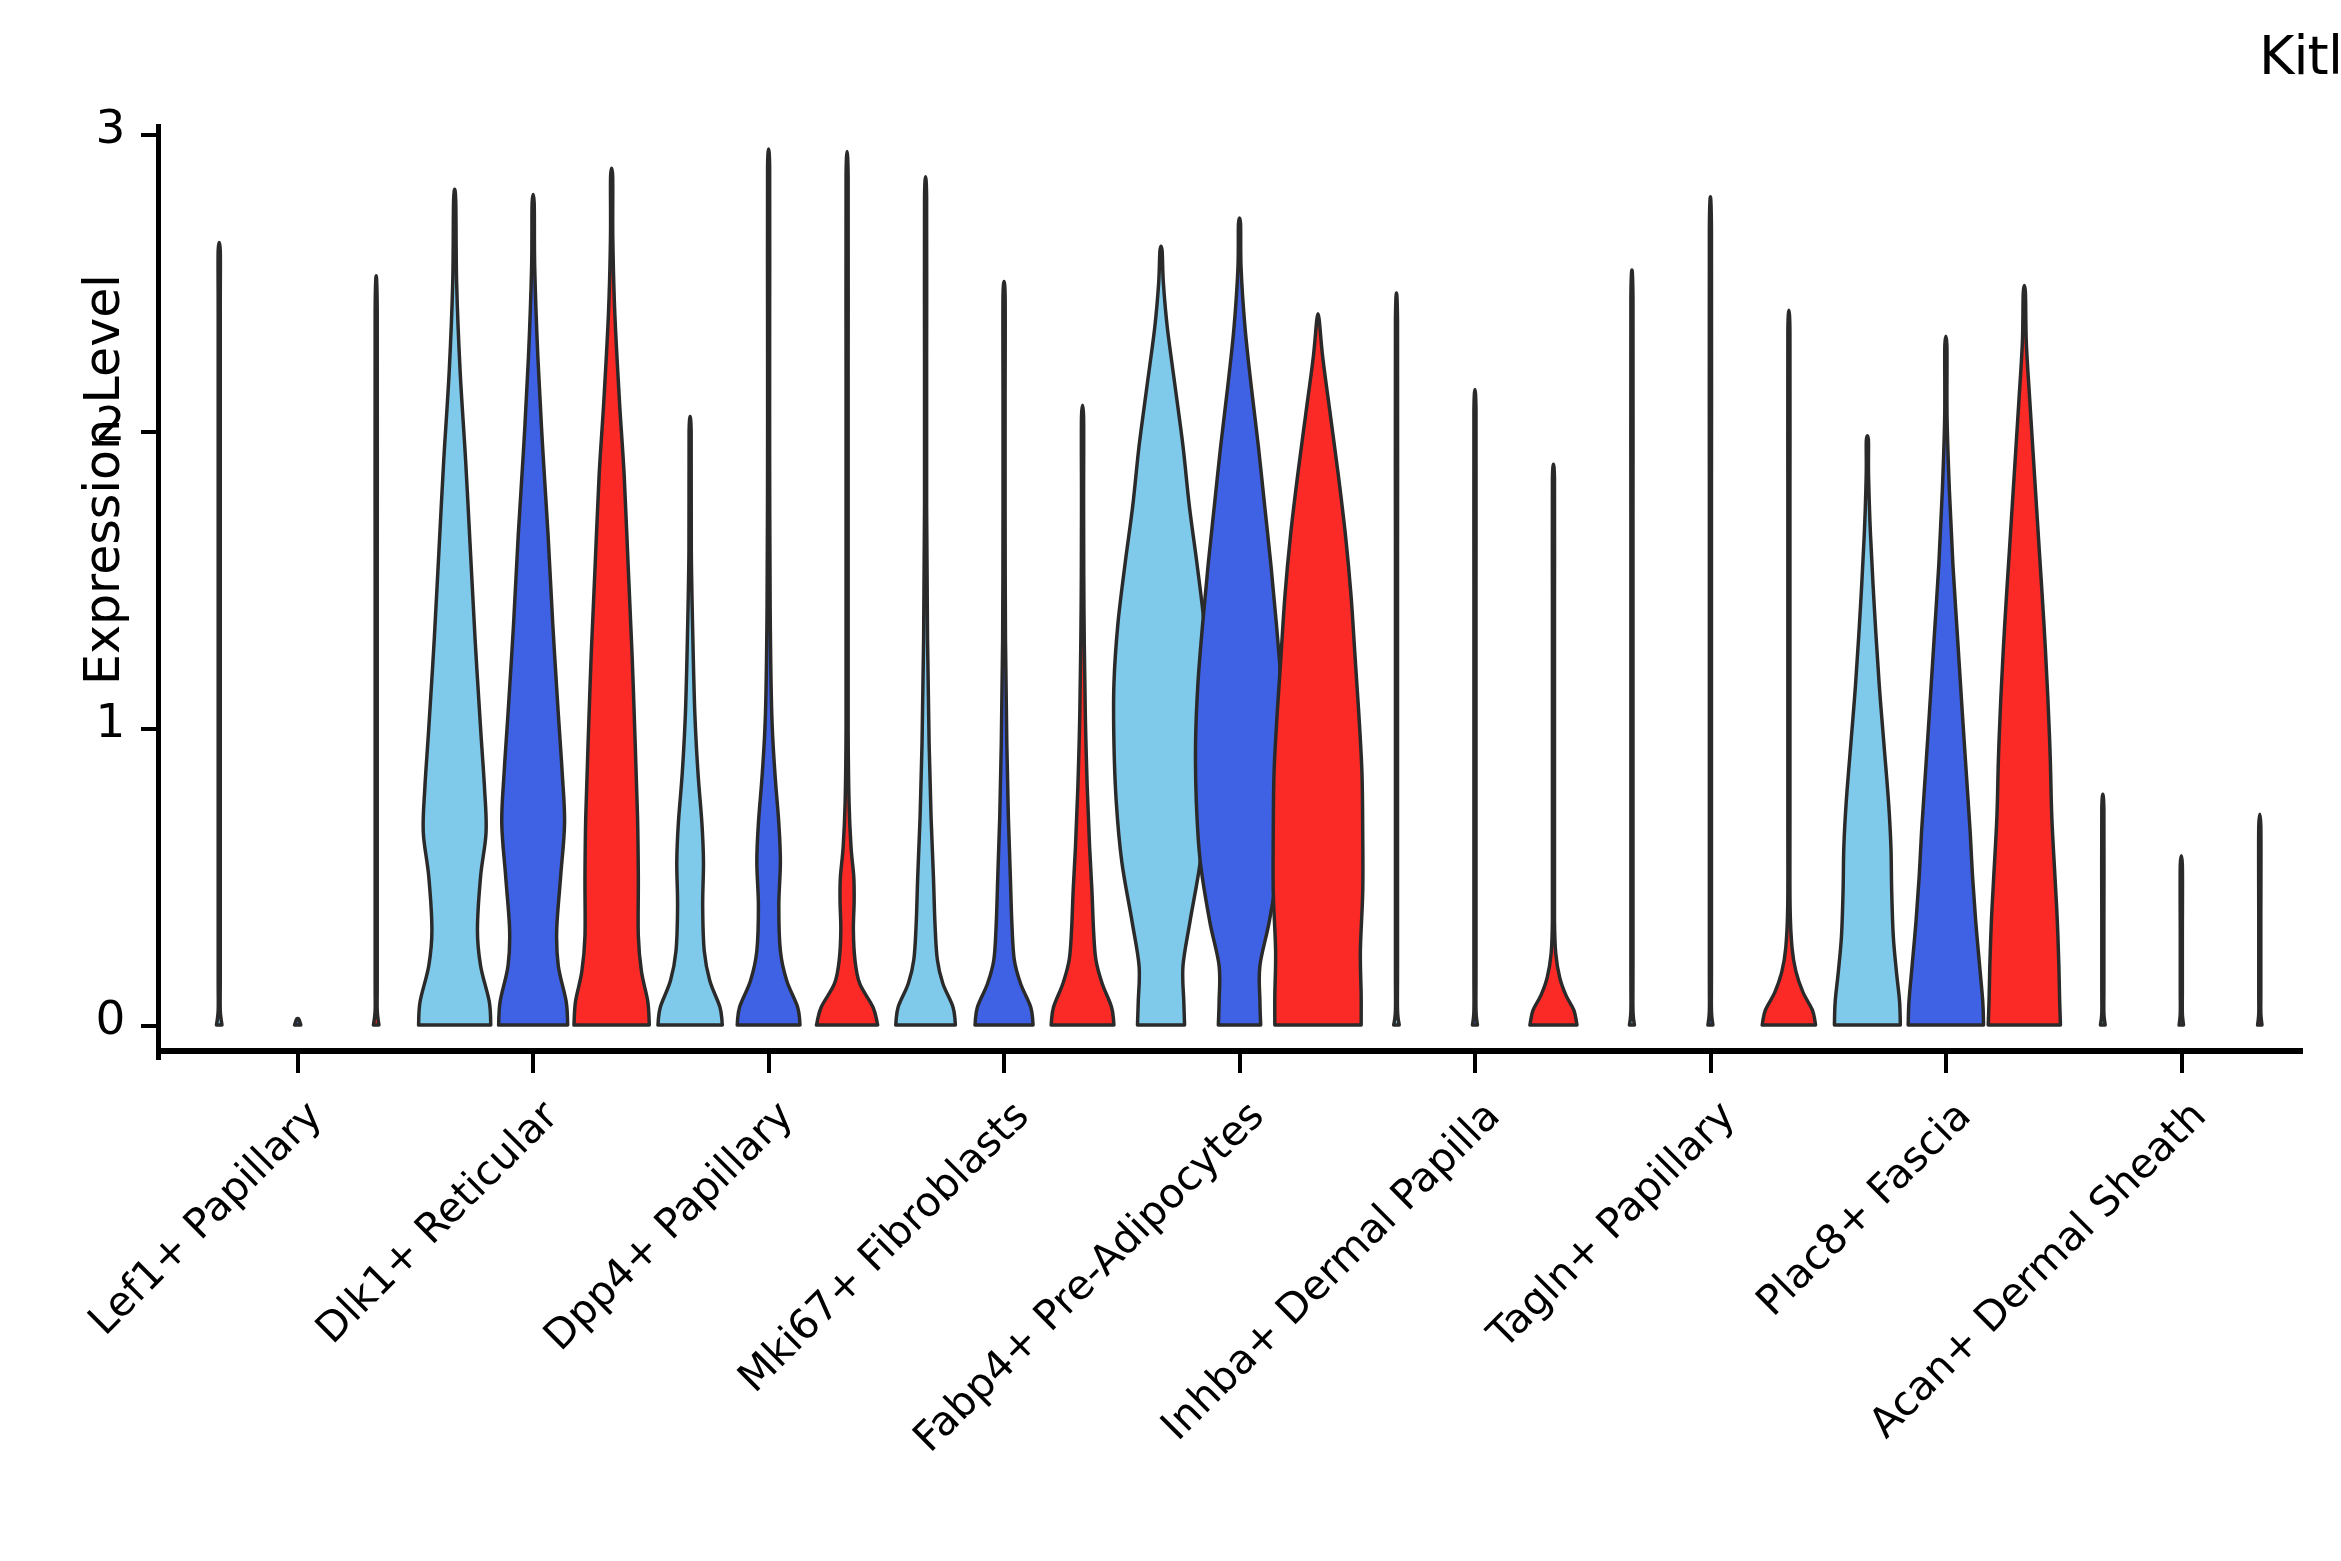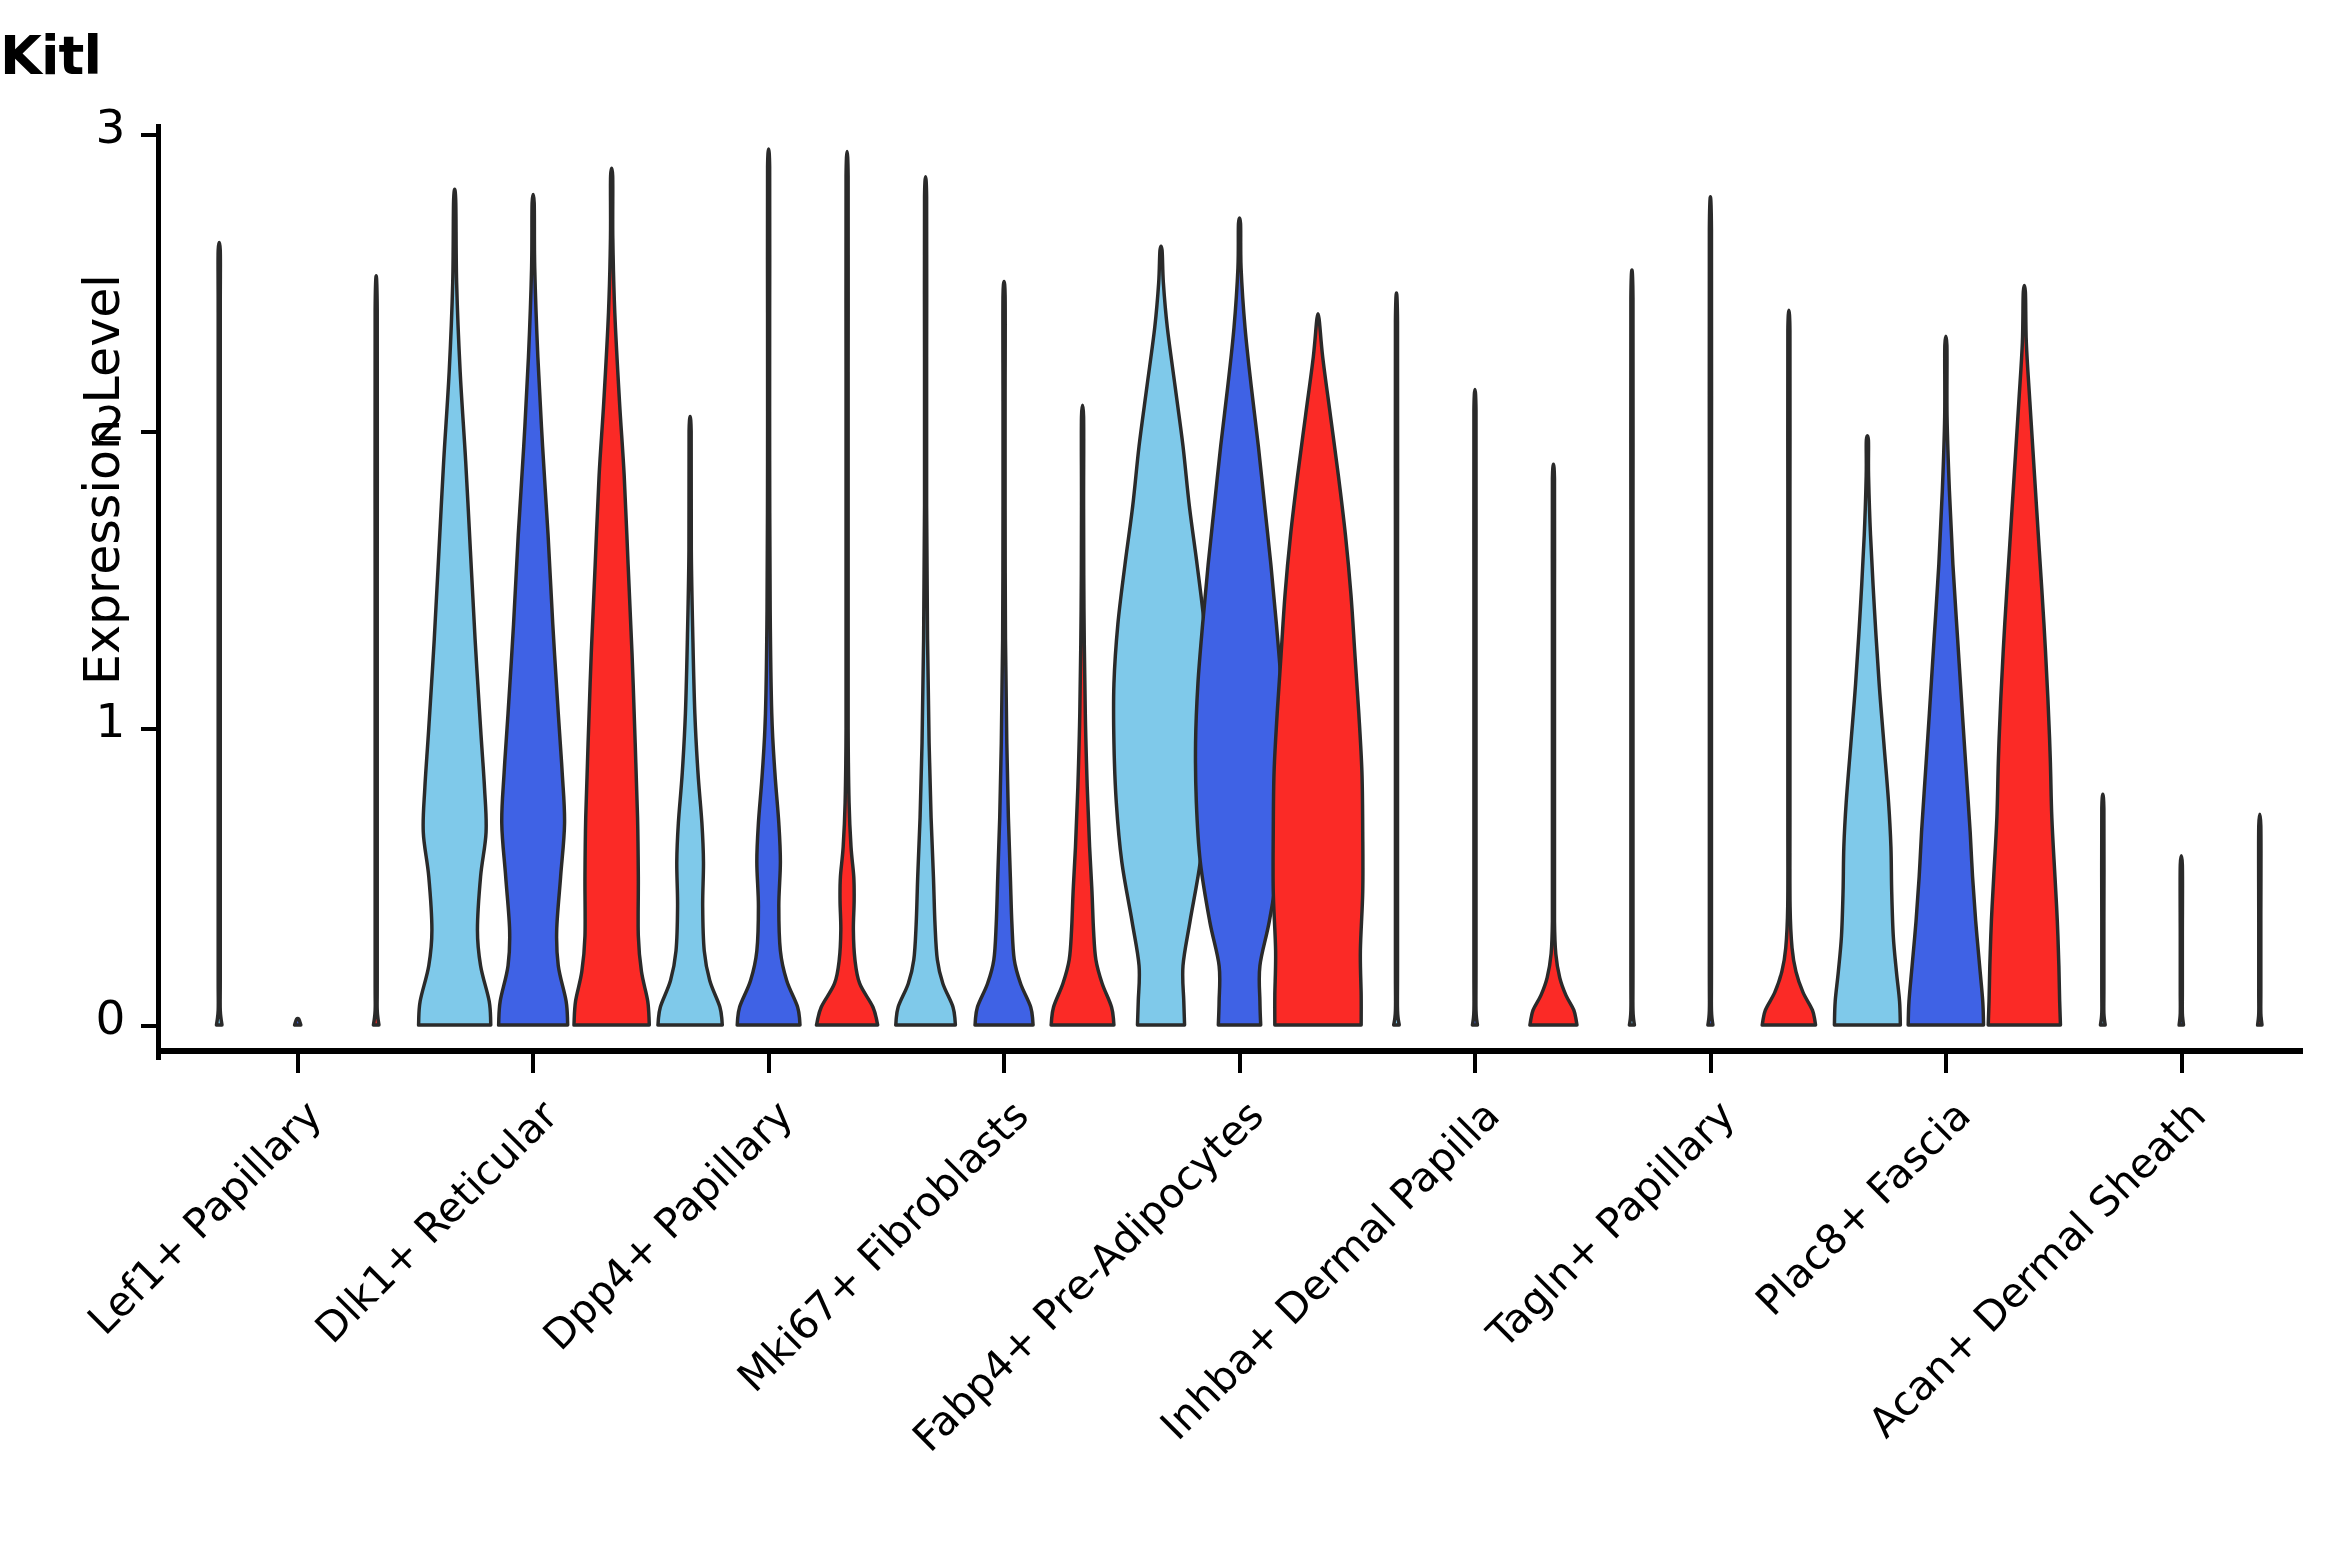--- a/index.html
+++ b/index.html
@@ -2,21 +2,21 @@
 <html style="font-size:14px"><head>
 <meta charset="utf-8">
 <style>
   html,body{margin:0;padding:0;background:#ffffff;}
   body{width:2342px;height:1561px;font-family:"DejaVu Sans",sans-serif;overflow:hidden;}
   #root{position:relative;width:2342px;height:1561px;background:#fff;}
 
   
   .plot-title{
     position:absolute; left:0; top:24px; width:2342px;
-    text-align:left; font-size:54px; font-weight:bold; color:#000;
+    text-align:right; font-size:54px; font-weight:normal; color:#000;
     font-family:"DejaVu Sans",sans-serif; letter-spacing:-0.9px;
   }
 
   
   .ylabel{
     position:absolute;
     left:-210px; top:451px; width:625px;
     text-align:center;
     transform:rotate(-90deg);
     font-size:49px; color:#000;

